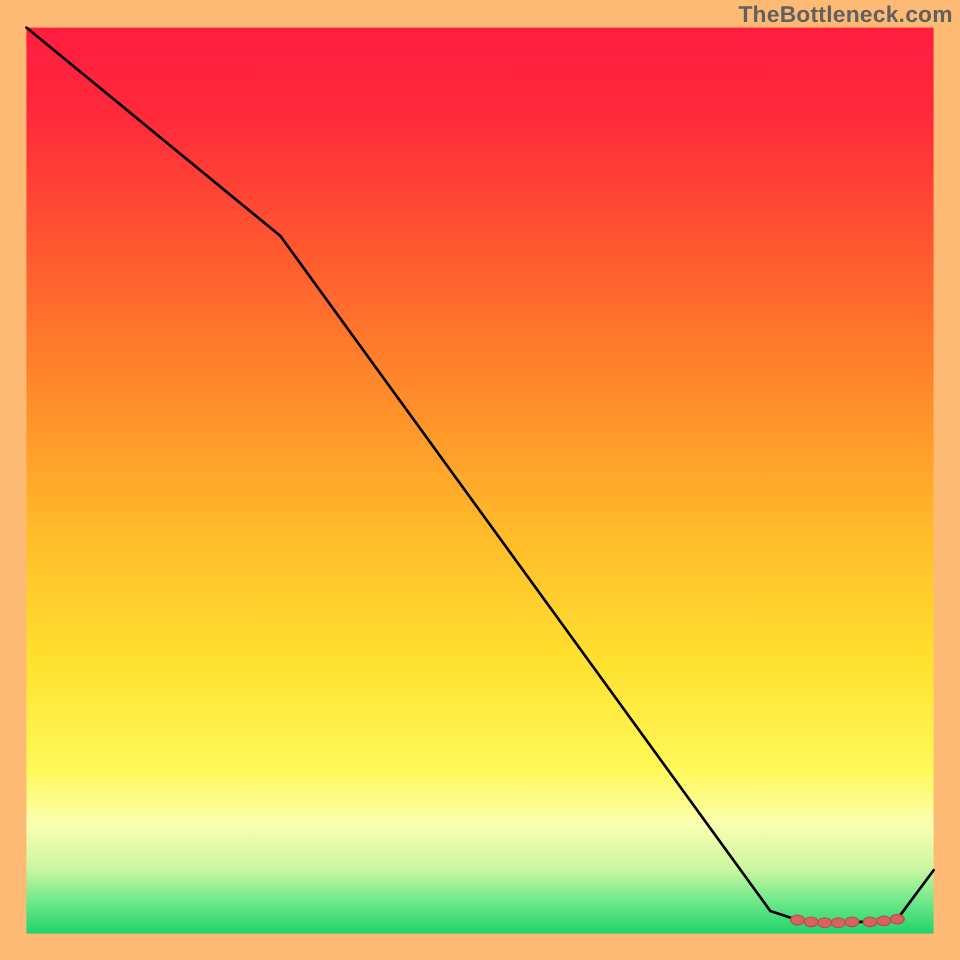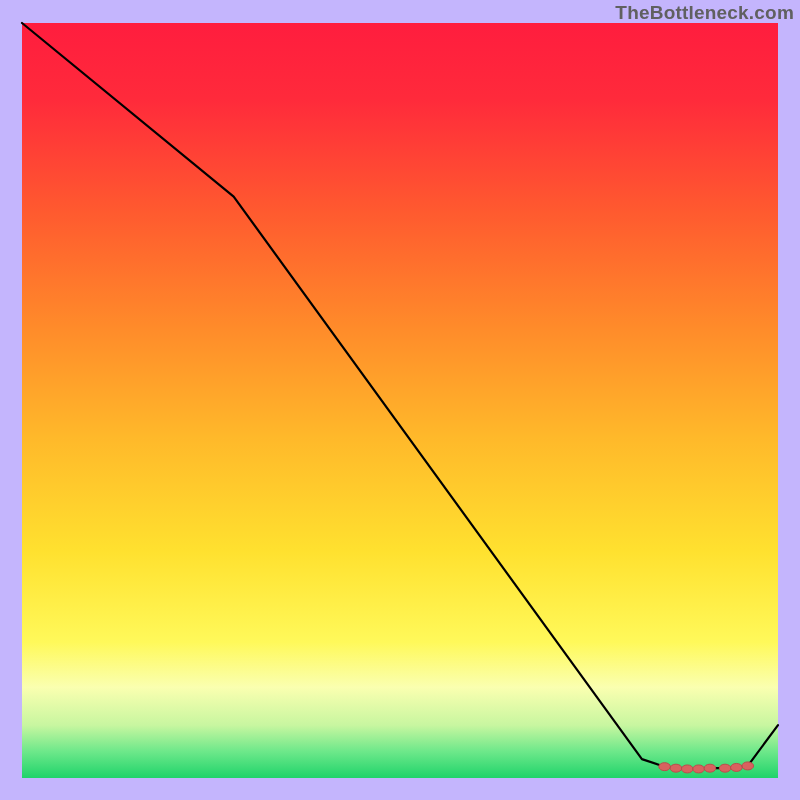--- a/index.html
+++ b/index.html
@@ -7,21 +7,21 @@
     padding: 0;
     width: 800px;
     height: 800px;
     background: #000;
     overflow: hidden;
   }
   .frame {
     position: relative;
     width: 800px;
     height: 800px;
-    background: #c4b5fd;
+    background: #fdba74;
   }
   .watermark {
     position: absolute;
     top: 2px;
     right: 6px;
     font-family: Arial, Helvetica, sans-serif;
     font-size: 19px;
     font-weight: 600;
     color: #606060;
     letter-spacing: 0.2px;

